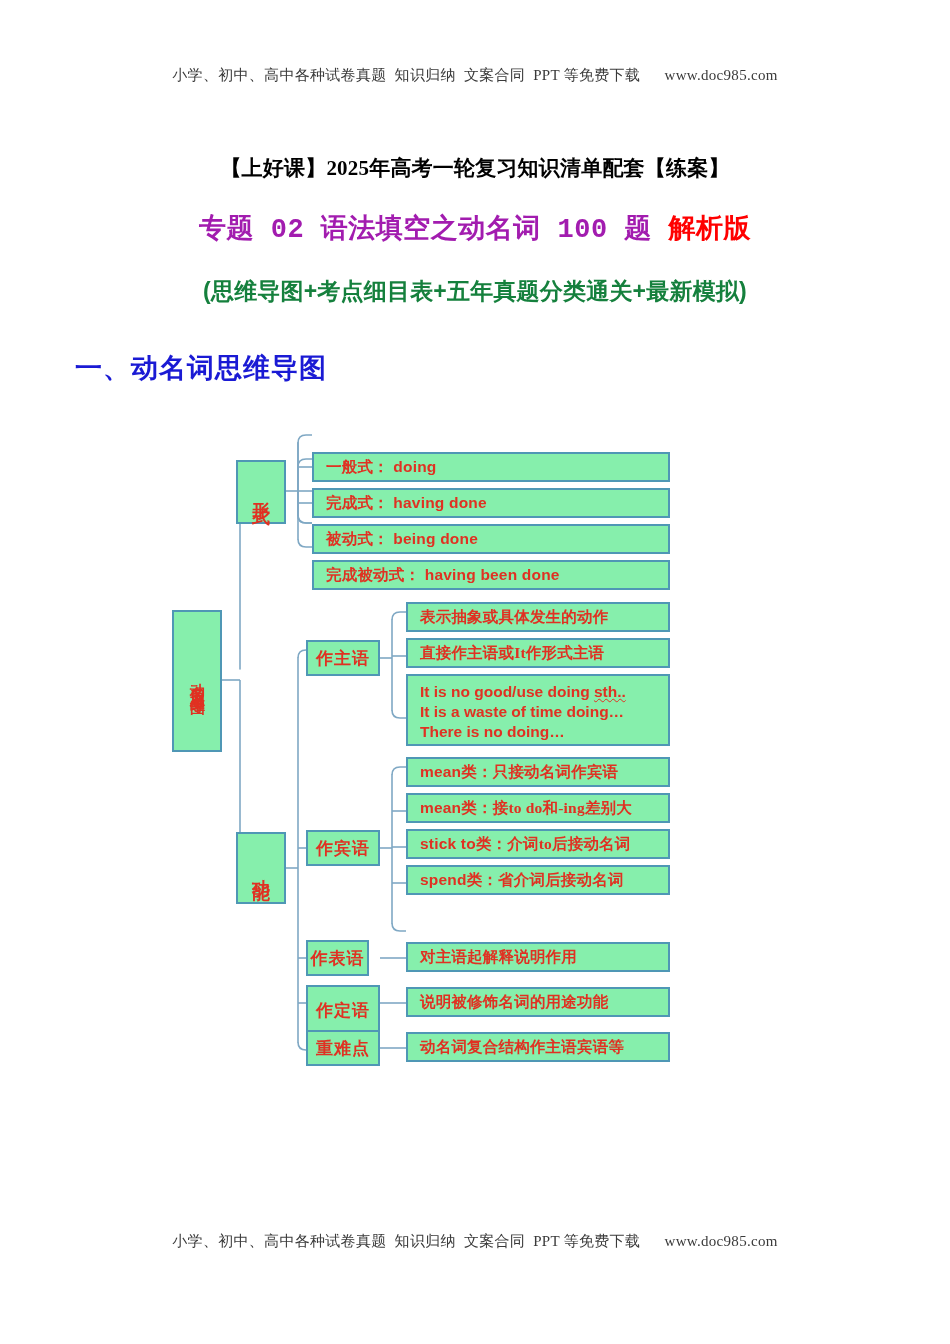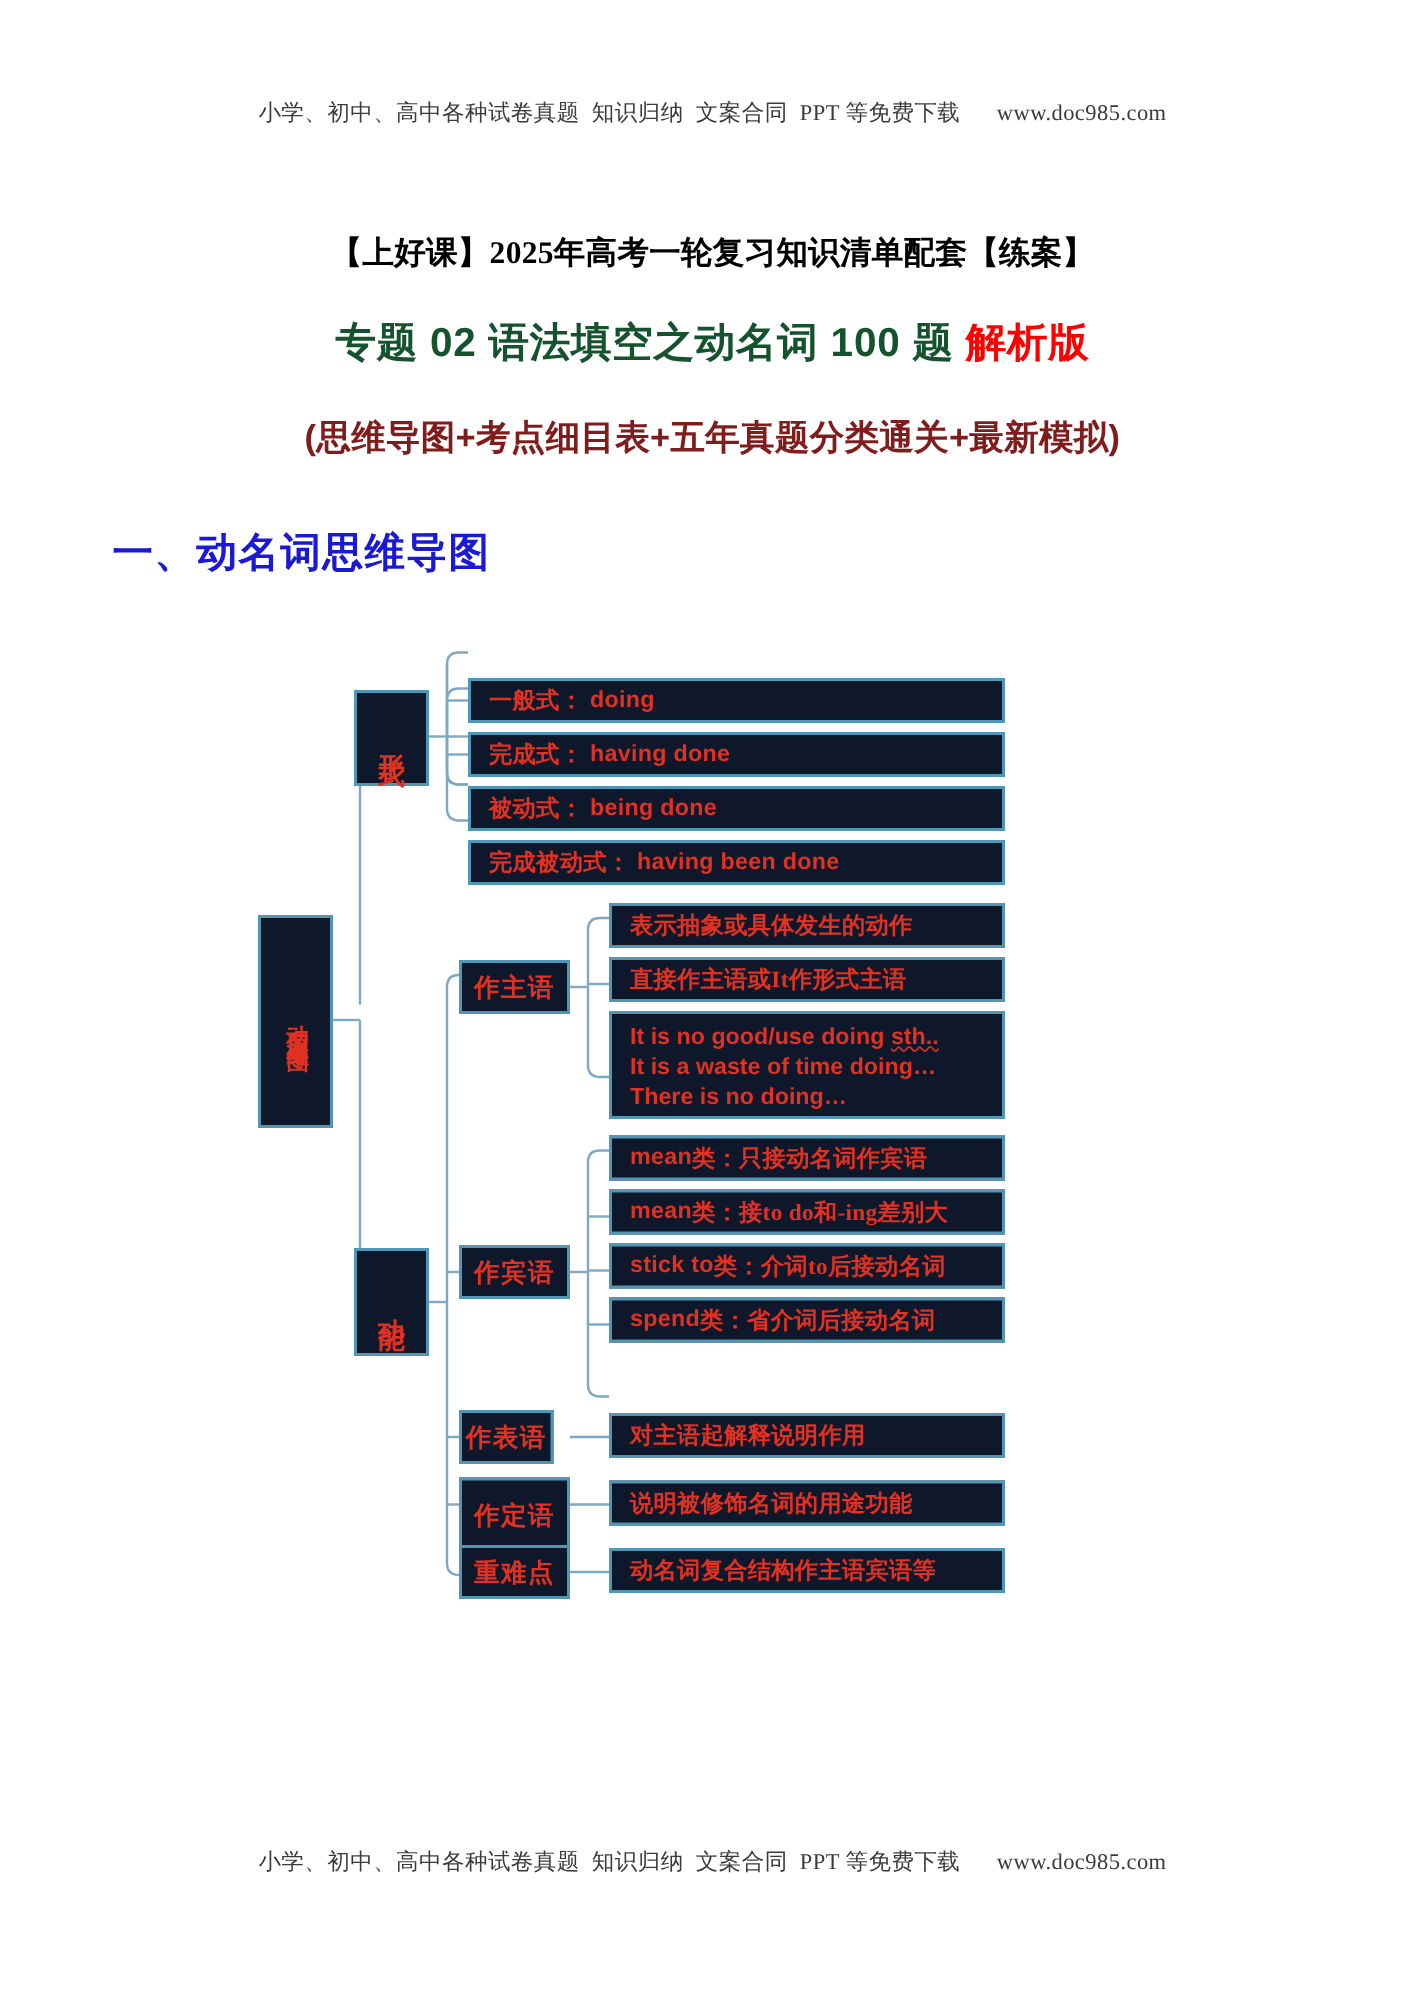--- a/index.html
+++ b/index.html
@@ -47,32 +47,32 @@
     position: absolute;
     top: 210px;
     left: 0;
     width: 950px;
     text-align: center;
     font-family: "Liberation Sans", sans-serif;
     font-weight: bold;
     font-size: 27px;
     letter-spacing: 0.5px;
   }
-  .title-2 .pink { color: #14532d; }
+  .title-2 .pink { color: #a21caf; font-family: Liberation Mono, monospace; }
   .title-2 .red  { color: #ff0000; }
   .title-3 {
     position: absolute;
     top: 276px;
     left: 0;
     width: 950px;
     text-align: center;
     font-family: "Liberation Sans", sans-serif;
     font-weight: bold;
     font-size: 23px;
-    color: #7f1d1d;
+    color: #15803d;
     letter-spacing: 0.2px;
   }
   .section-heading {
     position: absolute;
     top: 350px;
     left: 75px;
     font-family: "Liberation Sans", sans-serif;
     font-weight: bold;
     font-size: 27px;
     color: #1a1ad4;
@@ -93,21 +93,21 @@
     top: 0;
     width: 950px;
     height: 650px;
     pointer-events: none;
   }
 
   .node {
     position: absolute;
     box-sizing: border-box;
     border: 2.5px solid #4f97b5;
-    background: #0f172a;
+    background: #86efac;
     color: #e03122;
     font-family: "Liberation Sans", sans-serif;
     font-weight: bold;
     display: flex;
     align-items: center;
   }
   .node.leaf {
     padding-left: 12px;
     font-size: 15.5px;
     letter-spacing: 0.2px;

